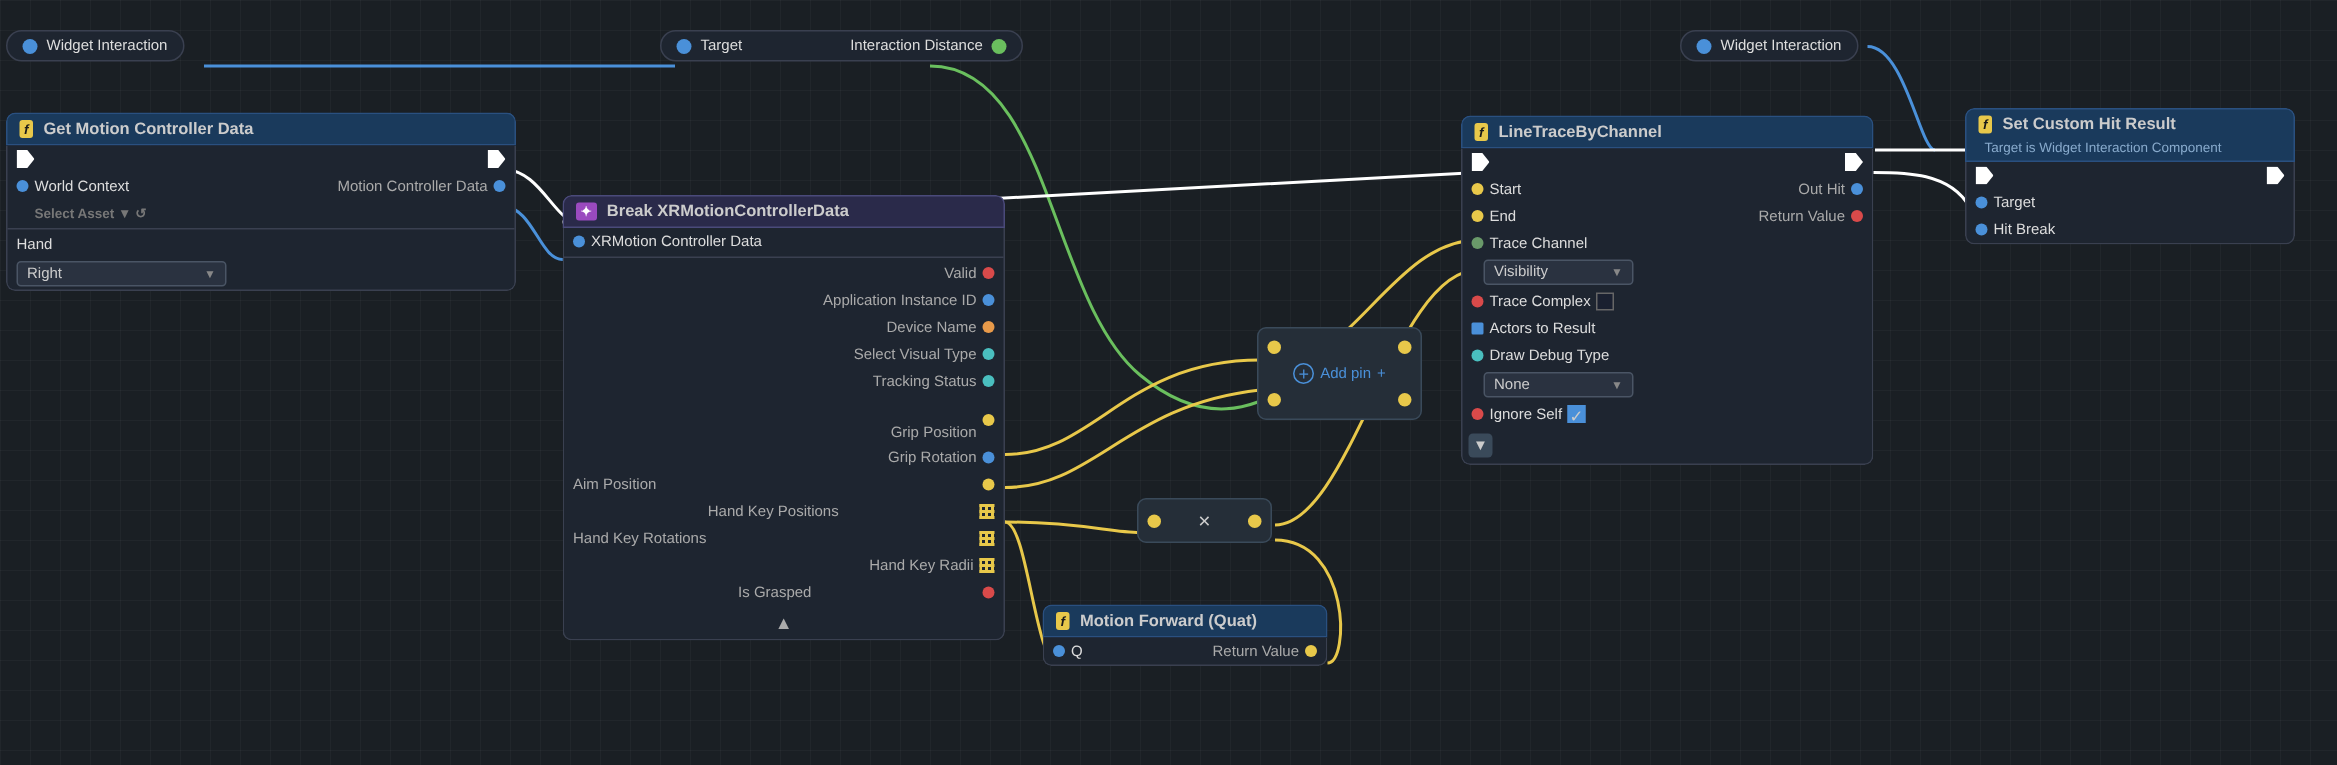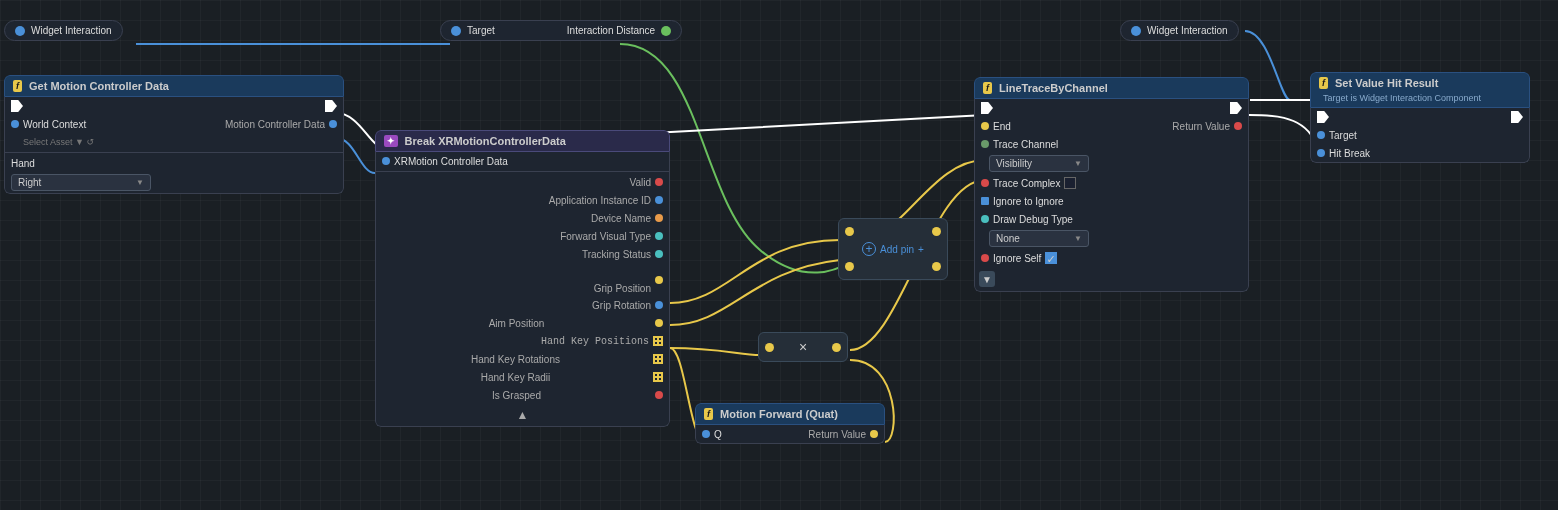--- a/index.html
+++ b/index.html
@@ -343,21 +343,21 @@
     <div class="bp-node-row">
       <div class="bp-node-row-left">
         <span class="pin pin-blue" style="width:8px;height:8px;"></span>
         <span class="label-white">World Context</span>
       </div>
       <div class="bp-node-row-right">
         <span class="label">Motion Controller Data</span>
         <span class="pin pin-blue" style="width:8px;height:8px;"></span>
       </div>
     </div>
-    <div class="bp-node-row" style="padding-left:18px;">
+    <div class="bp-node-row" style="padding-left:18px;font-weight:bold;">
       <span class="label" style="color:#777;font-size:9px;">Select Asset ▼ ↺</span>
     </div>
     <div class="divider"></div>
     <div class="bp-node-row">
       <span class="label-white">Hand</span>
     </div>
     <div class="bp-node-row">
       <div class="dropdown" style="width:140px;">
         <span>Right</span>
         <span class="dropdown-arrow">▼</span>
@@ -385,49 +385,49 @@
     </div>
     <div class="bp-node-row">
       <div style="flex:1;text-align:right;" class="label">Application Instance ID</div>
       <span class="pin pin-blue" style="width:8px;height:8px;"></span>
     </div>
     <div class="bp-node-row">
       <div style="flex:1;text-align:right;" class="label">Device Name</div>
       <span class="pin pin-orange" style="width:8px;height:8px;"></span>
     </div>
     <div class="bp-node-row">
-      <div style="flex:1;text-align:right;" class="label">Forward Visual Type</div>
+      <div style="flex:1;text-align:right;" class="label">Select Visual Type</div>
       <span class="pin pin-teal" style="width:8px;height:8px;"></span>
     </div>
     <div class="bp-node-row">
       <div style="flex:1;text-align:right;" class="label">Tracking Status</div>
       <span class="pin pin-teal" style="width:8px;height:8px;"></span>
     </div>
     <div class="bp-node-row">
       <div style="flex:1;text-align:right;margin-top:18px;" class="label">Grip Position</div>
       <span class="pin pin-yellow" style="width:8px;height:8px;"></span>
     </div>
     <div class="bp-node-row">
       <div style="flex:1;text-align:right;" class="label">Grip Rotation</div>
       <span class="pin pin-blue" style="width:8px;height:8px;"></span>
     </div>
     <div class="bp-node-row">
-      <div style="flex:1;text-align:center;" class="label">Aim Position</div>
+      <div style="flex:1;text-align:left;" class="label">Aim Position</div>
       <span class="pin pin-yellow" style="width:8px;height:8px;"></span>
     </div>
     <div class="bp-node-row">
-      <div style="flex:1;text-align:right;font-family:Liberation Mono, monospace;" class="label">Hand Key Positions</div>
+      <div style="flex:1;text-align:center;" class="label">Hand Key Positions</div>
       <span class="pin-grid"></span>
     </div>
     <div class="bp-node-row">
-      <div style="flex:1;text-align:center;" class="label">Hand Key Rotations</div>
+      <div style="flex:1;text-align:left;" class="label">Hand Key Rotations</div>
       <span class="pin-grid"></span>
     </div>
     <div class="bp-node-row">
-      <div style="flex:1;text-align:center;" class="label">Hand Key Radii</div>
+      <div style="flex:1;text-align:right;" class="label">Hand Key Radii</div>
       <span class="pin-grid"></span>
     </div>
     <div class="bp-node-row">
       <div style="flex:1;text-align:center;" class="label">Is Grasped</div>
       <span class="pin pin-red" style="width:8px;height:8px;"></span>
     </div>
     <div style="text-align:center;padding:4px;">
       <span style="color:#aaa;font-size:12px;">▲</span>
     </div>
   </div>
@@ -480,20 +480,30 @@
     <span>LineTraceByChannel</span>
   </div>
   <div class="bp-node-body">
     <div class="bp-node-row node-exec-row">
       <span style="display:inline-block;width:12px;height:12px;background:white;clip-path:polygon(0 0, 60% 0, 100% 50%, 60% 100%, 0 100%);"></span>
       <span style="display:inline-block;width:12px;height:12px;background:white;clip-path:polygon(0 0, 60% 0, 100% 50%, 60% 100%, 0 100%);"></span>
     </div>
     <div class="bp-node-row">
       <div class="bp-node-row-left">
         <span class="pin pin-yellow" style="width:8px;height:8px;"></span>
+        <span class="label-white">Start</span>
+      </div>
+      <div class="bp-node-row-right">
+        <span class="label">Out Hit</span>
+        <span class="pin pin-blue" style="width:8px;height:8px;"></span>
+      </div>
+    </div>
+    <div class="bp-node-row">
+      <div class="bp-node-row-left">
+        <span class="pin pin-yellow" style="width:8px;height:8px;"></span>
         <span class="label-white">End</span>
       </div>
       <div class="bp-node-row-right">
         <span class="label">Return Value</span>
         <span class="pin pin-red" style="width:8px;height:8px;"></span>
       </div>
     </div>
     <div class="bp-node-row">
       <div class="bp-node-row-left">
         <span class="pin pin-blue" style="width:8px;height:8px;background:#6a9a6a;"></span>
@@ -509,21 +519,21 @@
     <div class="bp-node-row">
       <div class="bp-node-row-left">
         <span class="pin pin-red" style="width:8px;height:8px;"></span>
         <span class="label-white">Trace Complex</span>
         <span class="checkbox"></span>
       </div>
     </div>
     <div class="bp-node-row">
       <div class="bp-node-row-left">
         <span style="width:8px;height:8px;background:#4a90d9;border-radius:1px;display:inline-block;"></span>
-        <span class="label-white">Ignore to Ignore</span>
+        <span class="label-white">Actors to Result</span>
       </div>
     </div>
     <div class="bp-node-row">
       <div class="bp-node-row-left">
         <span class="pin pin-teal" style="width:8px;height:8px;"></span>
         <span class="label-white">Draw Debug Type</span>
       </div>
     </div>
     <div class="bp-node-row" style="padding-left:14px;">
       <div class="dropdown">
@@ -541,21 +551,21 @@
     <div style="text-align:center;padding:4px;">
       <div class="chevron-down">▼</div>
     </div>
   </div>
 </div>
 
 <div class="bp-node node-set-custom">
   <div class="bp-node-header" style="background:#1a3a5c;border:1px solid #2a5080;border-radius:6px 6px 0 0;flex-direction:column;align-items:flex-start;">
     <div style="display:flex;align-items:center;gap:4px;">
       <span class="f-icon">f</span>
-      <span>Set Value Hit Result</span>
+      <span>Set Custom Hit Result</span>
     </div>
     <div style="font-size:9px;color:#88aacc;font-weight:normal;padding-left:4px;">Target is Widget Interaction Component</div>
   </div>
   <div class="bp-node-body">
     <div class="bp-node-row node-exec-row">
       <span style="display:inline-block;width:12px;height:12px;background:white;clip-path:polygon(0 0, 60% 0, 100% 50%, 60% 100%, 0 100%);"></span>
       <span style="display:inline-block;width:12px;height:12px;background:white;clip-path:polygon(0 0, 60% 0, 100% 50%, 60% 100%, 0 100%);"></span>
     </div>
     <div class="bp-node-row">
       <div class="bp-node-row-left">

